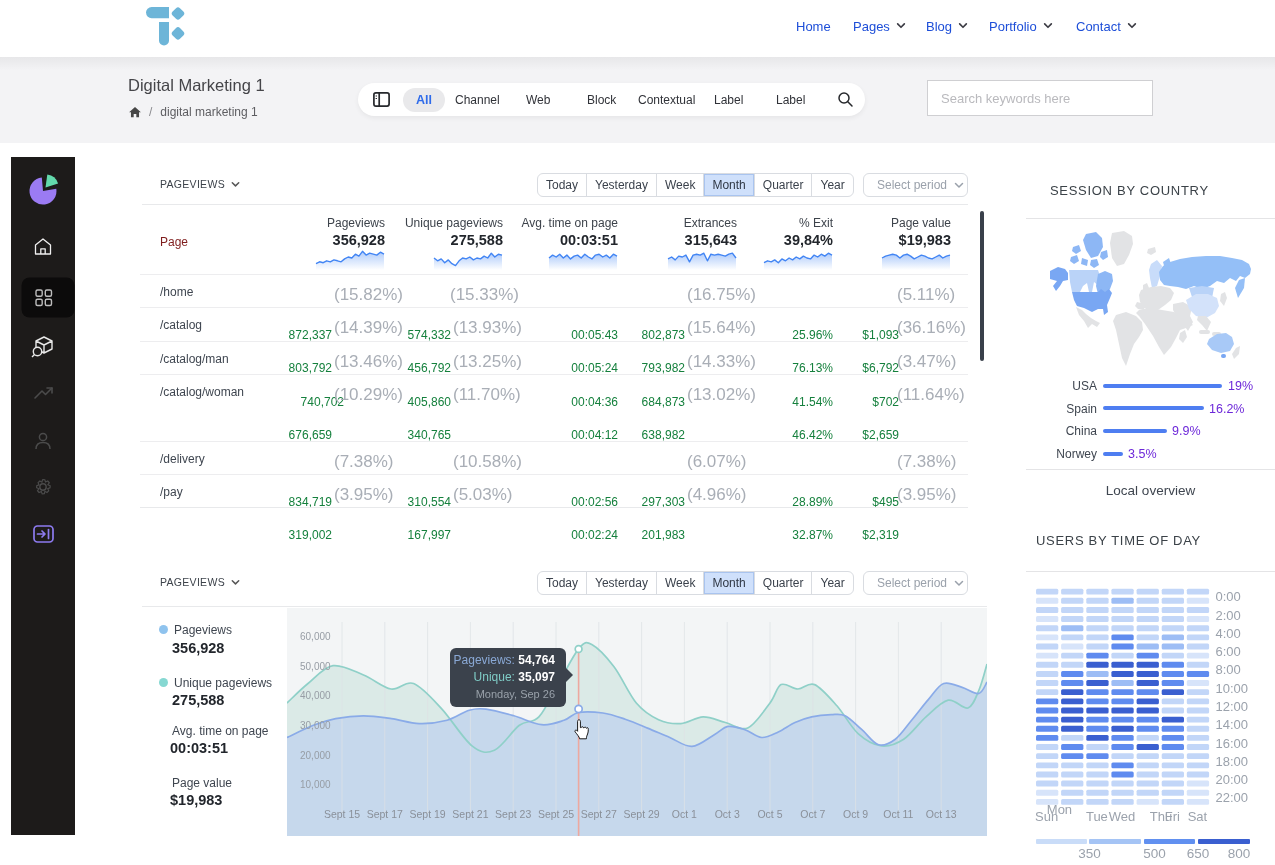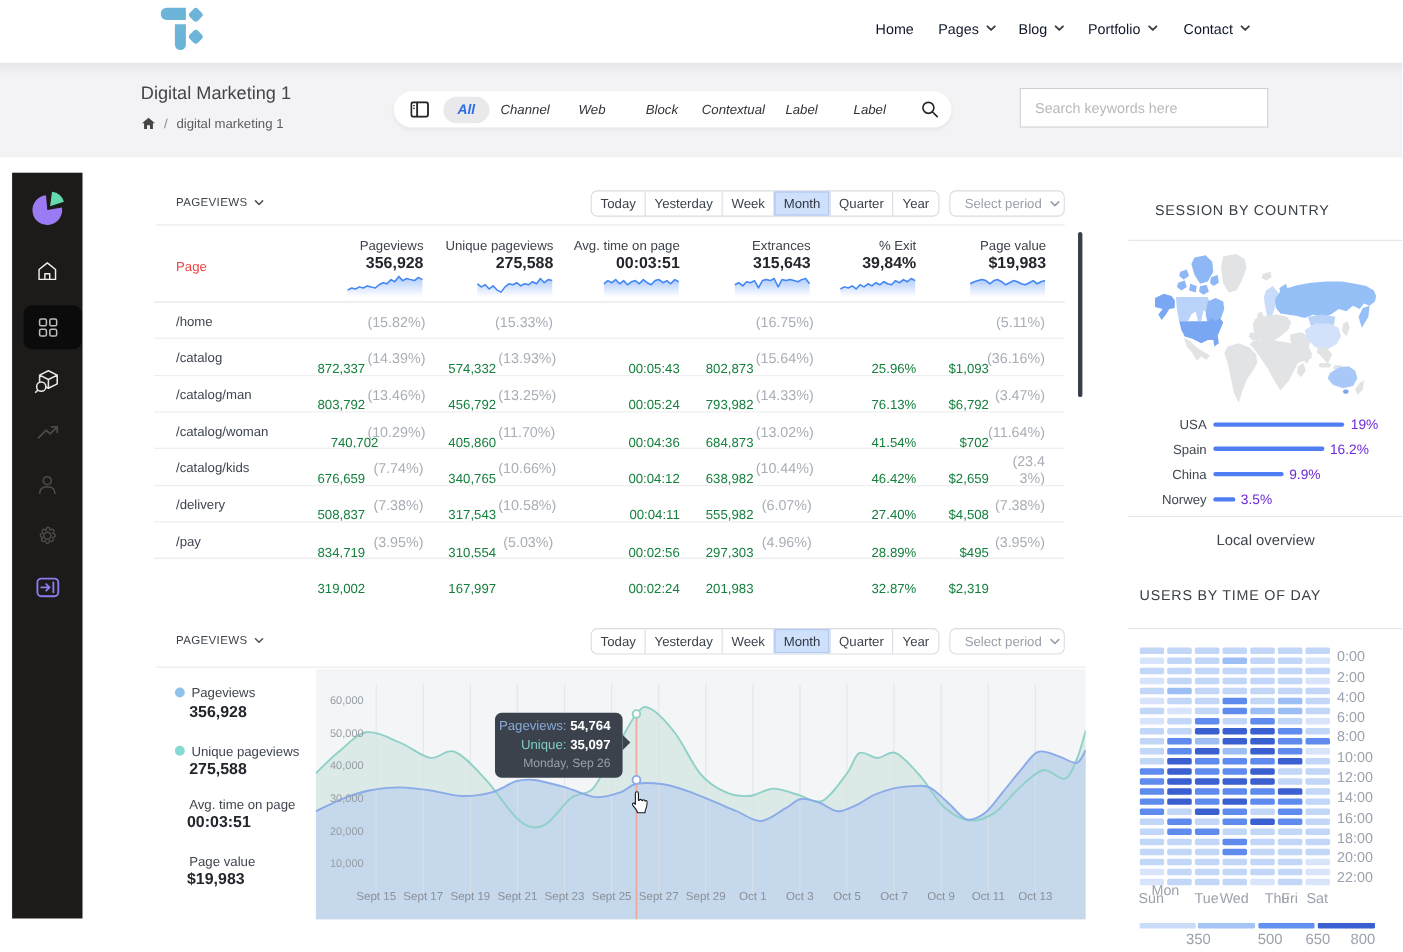--- a/index.html
+++ b/index.html
@@ -1,45 +1,45 @@
 <!DOCTYPE html>
 <html><head><meta charset="utf-8">
 <style>
 * { margin:0; padding:0; box-sizing:border-box; }
 html,body { width:1275px; height:865px; overflow:hidden; }
 body { font-family:"Liberation Sans", sans-serif; background:#fff; color:#3f4650; }
 #page { position:relative; width:1275px; height:865px; overflow:hidden; }
 .abs { position:absolute; }
 
 #nav { position:absolute; top:0; left:0; width:1275px; height:57px; background:#fff; }
-#nav .links span { position:absolute; top:18px; display:flex; align-items:center; font-size:13px; color:#0f172a; height:16px; }
+#nav .links span { position:absolute; top:18px; display:flex; align-items:center; font-size:13px; color:#1d4ed8; height:16px; }
 
 #band { position:absolute; top:57px; left:0; width:1275px; height:86px; background:linear-gradient(#e7e7e9, #f3f3f5 13px); }
 #band h1 { position:absolute; left:128px; top:19px; font-size:16.5px; font-weight:500; color:#454549; letter-spacing:0px; }
 #crumb { position:absolute; left:129px; top:48px; font-size:12px; color:#5d5d61; display:flex; align-items:center; gap:8px; }
 #tabs { position:absolute; left:358px; top:26px; width:507px; height:33px; background:#fff; border-radius:17px; box-shadow:0 2px 5px rgba(0,0,0,0.06); font-size:12px; color:#303238; }
-#tabs span { position:absolute; top:9.5px;font-style:italic; }
+#tabs span { position:absolute; top:9.5px; }
 #tabs .all { background:#e9e9eb; color:#2e6bea; font-weight:bold; border-radius:14px; padding:5px 13px; top:4.5px; font-size:12.5px; }
 #search { position:absolute; left:927px; top:23px; width:226px; height:36px; background:#fff; border:1px solid #cfcfd2; display:flex; align-items:center; padding-left:13px; font-size:13px; color:#b9b9bd; }
 
 #side { position:absolute; left:10.5px; top:157px; width:64px; height:678px; background:#1d1b1a; }
 
 .sechead { position:absolute; left:160px; font-size:10.5px; font-weight:500; color:#3d434b; letter-spacing:0.3px; display:flex; align-items:center; }
 .btngrp { position:absolute; left:537px; height:24px; display:flex; border:1px solid #d9dce1; border-radius:6px; background:#fff; }
 .btn { display:flex; align-items:center; padding:0 8px; font-size:12px; color:#3b424c; border-right:1px solid #d9dce1; }
 .btn.sel { background:#cfe0fb; box-shadow:0 0 0 1px #a9c4ef inset; color:#2f3744; }
 .selper { position:absolute; left:863px; width:105px; height:24px; border:1px solid #d9dce1; border-radius:6px; display:flex; align-items:center; padding-left:13px; font-size:12px; color:#9aa1ab; background:#fff; white-space:nowrap; }
 .hr { position:absolute; height:1px; background:#e8e9eb; }
 
 .thlab { font-size:12px; color:#3d434b; }
 .thnum { font-size:14.5px; font-weight:bold; letter-spacing:0px; color:#22262c; margin-top:2px; }
 .trow { position:absolute; left:140px; width:828px; height:33.4px; border-top:1px solid #ededef; font-size:12px; }
 .trow .c0 { position:absolute; left:20px; top:10px; color:#3f4650; }
 .trow .v { position:absolute; top:10px; text-align:right; color:#15803d;margin-top:43px; }
-.trow .p { position:absolute; top:10px; text-align:right; color:#a9aeb6; font-size:13px; }
+.trow .p { position:absolute; top:10px; text-align:center; color:#a9aeb6; font-size:17px; }
 
 .dot { position:absolute; width:9px; height:9px; border-radius:50%; }
 .leglab { position:absolute; font-size:12px; color:#3f4650; }
 .legval { position:absolute; font-size:14.5px; font-weight:bold; letter-spacing:0px; color:#22262c; }
 
 #tip { position:absolute; left:450px; top:648px; width:116px; height:59px; background:#3b424c; border-radius:6px; color:#fff; font-size:12px; text-align:right; padding:5px 11px 0 0; white-space:nowrap; line-height:15.5px; }
 #tip:after { content:""; position:absolute; right:-7px; top:20px; border:7px solid transparent; border-left-color:#3b424c; border-right:none; }
 
 .rtitle { position:absolute; font-size:13px; letter-spacing:0.7px; color:#3b4248; }
 .cbar { position:absolute; height:4px; border-radius:2px; background:#4e7ef1; }
@@ -180,21 +180,21 @@
       <span class="btn">Yesterday</span>
       <span class="btn">Week</span>
       <span class="btn sel">Month</span>
       <span class="btn">Quarter</span>
       <span class="btn" style="border-right:none">Year</span>
 </div>
 <div class="selper" style="top:173px">Select period <svg width="12" height="12" viewBox="0 0 12 12" style="margin-left:6px">
         <path d="M2.5,4.5 L6,8 L9.5,4.5" fill="none" stroke="#9aa1ab" stroke-width="1.5" stroke-linecap="round" stroke-linejoin="round"></path>
       </svg></div>
 <div class="hr" style="left:142px;top:204px;width:826px"></div>
-<div class="abs" style="left:160px;top:235px;font-size:12px;color:#ef4444">Page</div>
+<div class="abs" style="left:160px;top:235px;font-size:12px;color:#7f1d1d">Page</div>
 <div style="position:absolute;left:215px;top:216px;width:170px;text-align:right">
 <div class="thlab">Pageviews</div>
 <div class="thnum">356,928</div>
 <div style="margin-top:2px;margin-left:100px">
         <svg width="70" height="20" viewBox="0 0 70 20" style="display:block">
           <path d="M1.0,13.7 L4.6,11.8 L8.2,12.7 L11.7,10.8 L15.3,11.8 L18.9,9.9 L22.5,10.8 L26.1,11.8 L29.6,8.9 L33.2,7.0 L36.8,8.0 L40.4,4.2 L43.9,6.1 L47.5,1.3 L51.1,5.1 L54.7,3.2 L58.3,4.2 L61.8,5.1 L65.4,2.2 L69.0,4.2 L69.0,20 L1.0,20 Z" fill="url(#sg0)" stroke="none"></path>
           <path d="M1.0,13.7 L4.6,11.8 L8.2,12.7 L11.7,10.8 L15.3,11.8 L18.9,9.9 L22.5,10.8 L26.1,11.8 L29.6,8.9 L33.2,7.0 L36.8,8.0 L40.4,4.2 L43.9,6.1 L47.5,1.3 L51.1,5.1 L54.7,3.2 L58.3,4.2 L61.8,5.1 L65.4,2.2 L69.0,4.2" fill="none" stroke="#4285f4" stroke-width="1.4" stroke-linejoin="round"></path>
         </svg>
       </div>
 </div>
@@ -293,33 +293,20 @@
 <span class="v" style="left:20px;width:172px">676,659</span>
 <span class="p" style="left:194px;width:51px">(10.29%)</span>
 <span class="v" style="left:200px;width:111px">340,765</span>
 <span class="p" style="left:313px;width:50px">(11.70%)</span>
 <span class="v" style="left:380px;width:98px">00:04:12</span>
 <span class="v" style="left:450px;width:95px">638,982</span>
 <span class="p" style="left:547px;width:51px">(13.02%)</span>
 <span class="v" style="left:600px;width:93px">46.42%</span>
 <span class="v" style="left:700px;width:59px">$2,659</span>
 <span class="p" style="left:757px;width:53px">(11.64%)</span>
-</div>
-<div class="trow" style="top:407.4px">
-<span class="c0">/catalog/kids</span>
-<span class="v" style="left:20px;width:172px">508,837</span>
-<span class="p" style="left:194px;width:51px">(7.74%)</span>
-<span class="v" style="left:200px;width:111px">317,543</span>
-<span class="p" style="left:313px;width:50px">(10.66%)</span>
-<span class="v" style="left:380px;width:98px">00:04:11</span>
-<span class="v" style="left:450px;width:95px">555,982</span>
-<span class="p" style="left:547px;width:51px">(10.44%)</span>
-<span class="v" style="left:600px;width:93px">27.40%</span>
-<span class="v" style="left:700px;width:59px">$4,508</span>
-<span class="p" style="left:757px;width:53px;top:4px;line-height:15px">(23.4<br>3%)</span>
 </div>
 <div class="trow" style="top:440.8px">
 <span class="c0">/delivery</span>
 <span class="v" style="left:20px;width:172px">834,719</span>
 <span class="p" style="left:194px;width:51px">(7.38%)</span>
 <span class="v" style="left:200px;width:111px">310,554</span>
 <span class="p" style="left:313px;width:50px">(10.58%)</span>
 <span class="v" style="left:380px;width:98px">00:02:56</span>
 <span class="v" style="left:450px;width:95px">297,303</span>
 <span class="p" style="left:547px;width:51px">(6.07%)</span>

